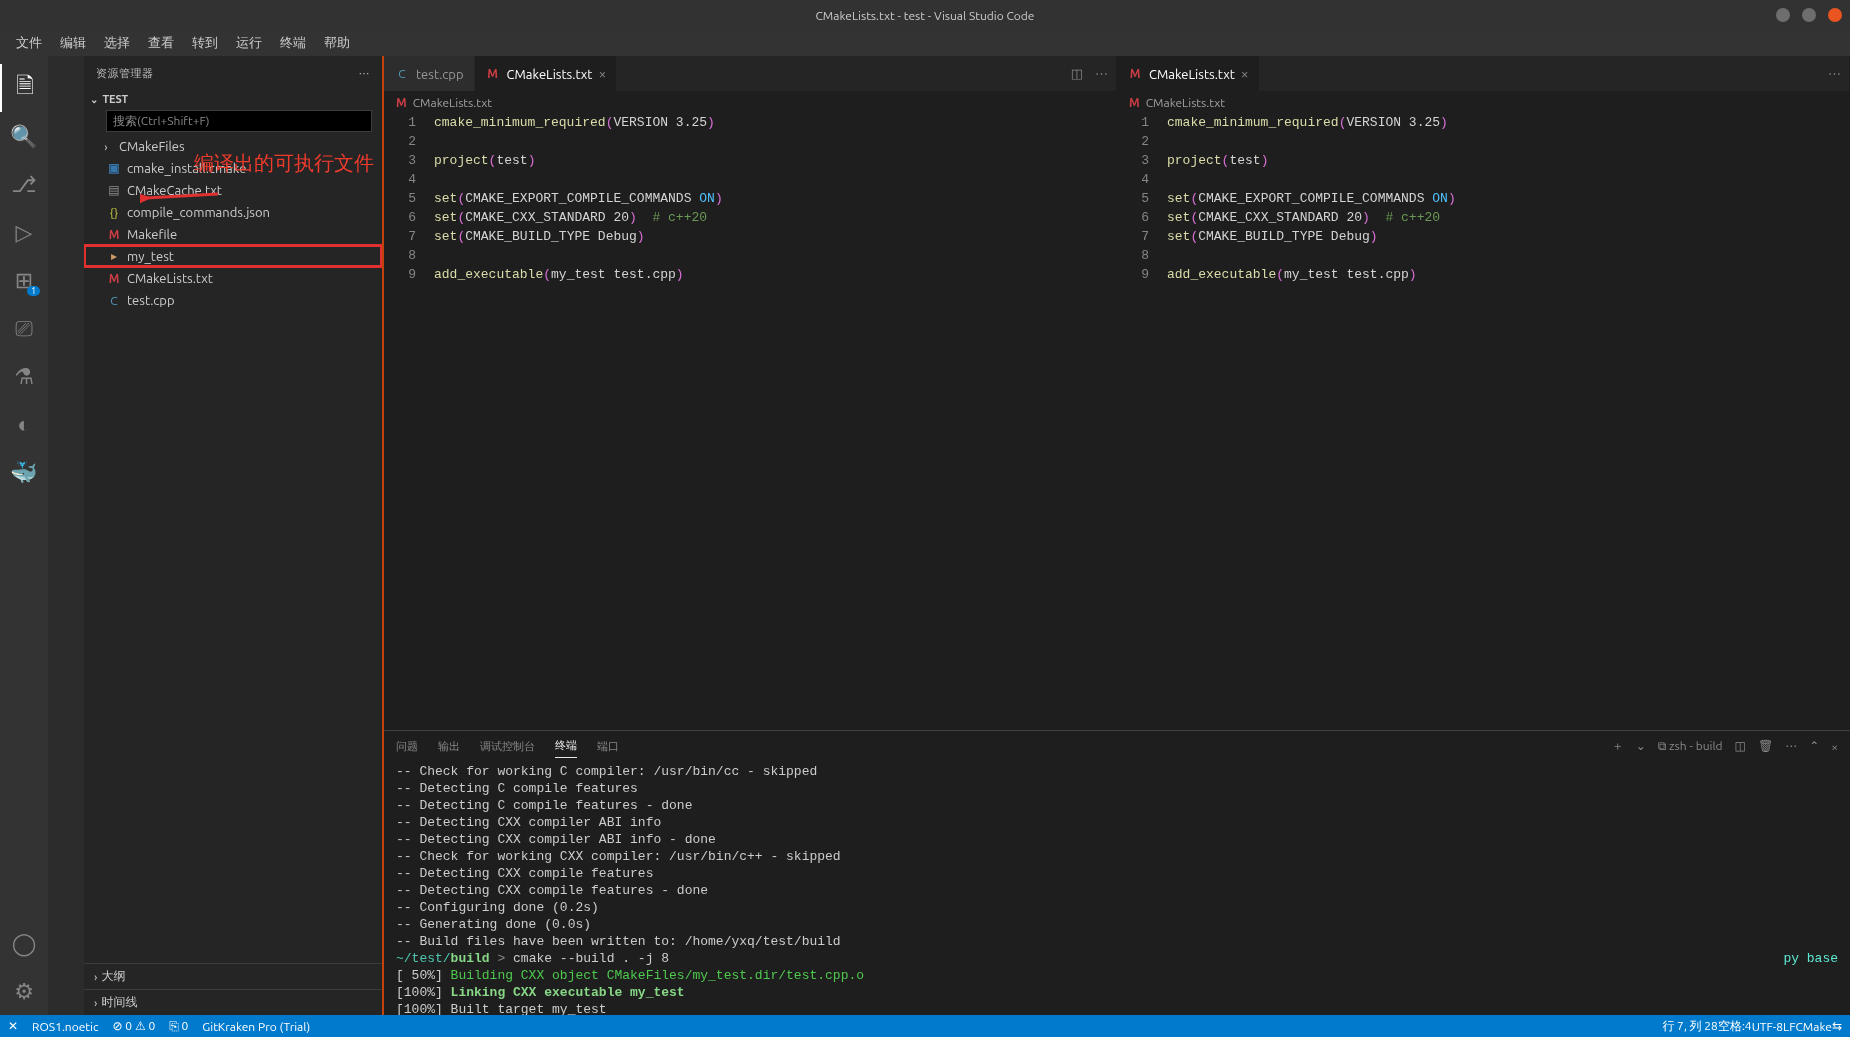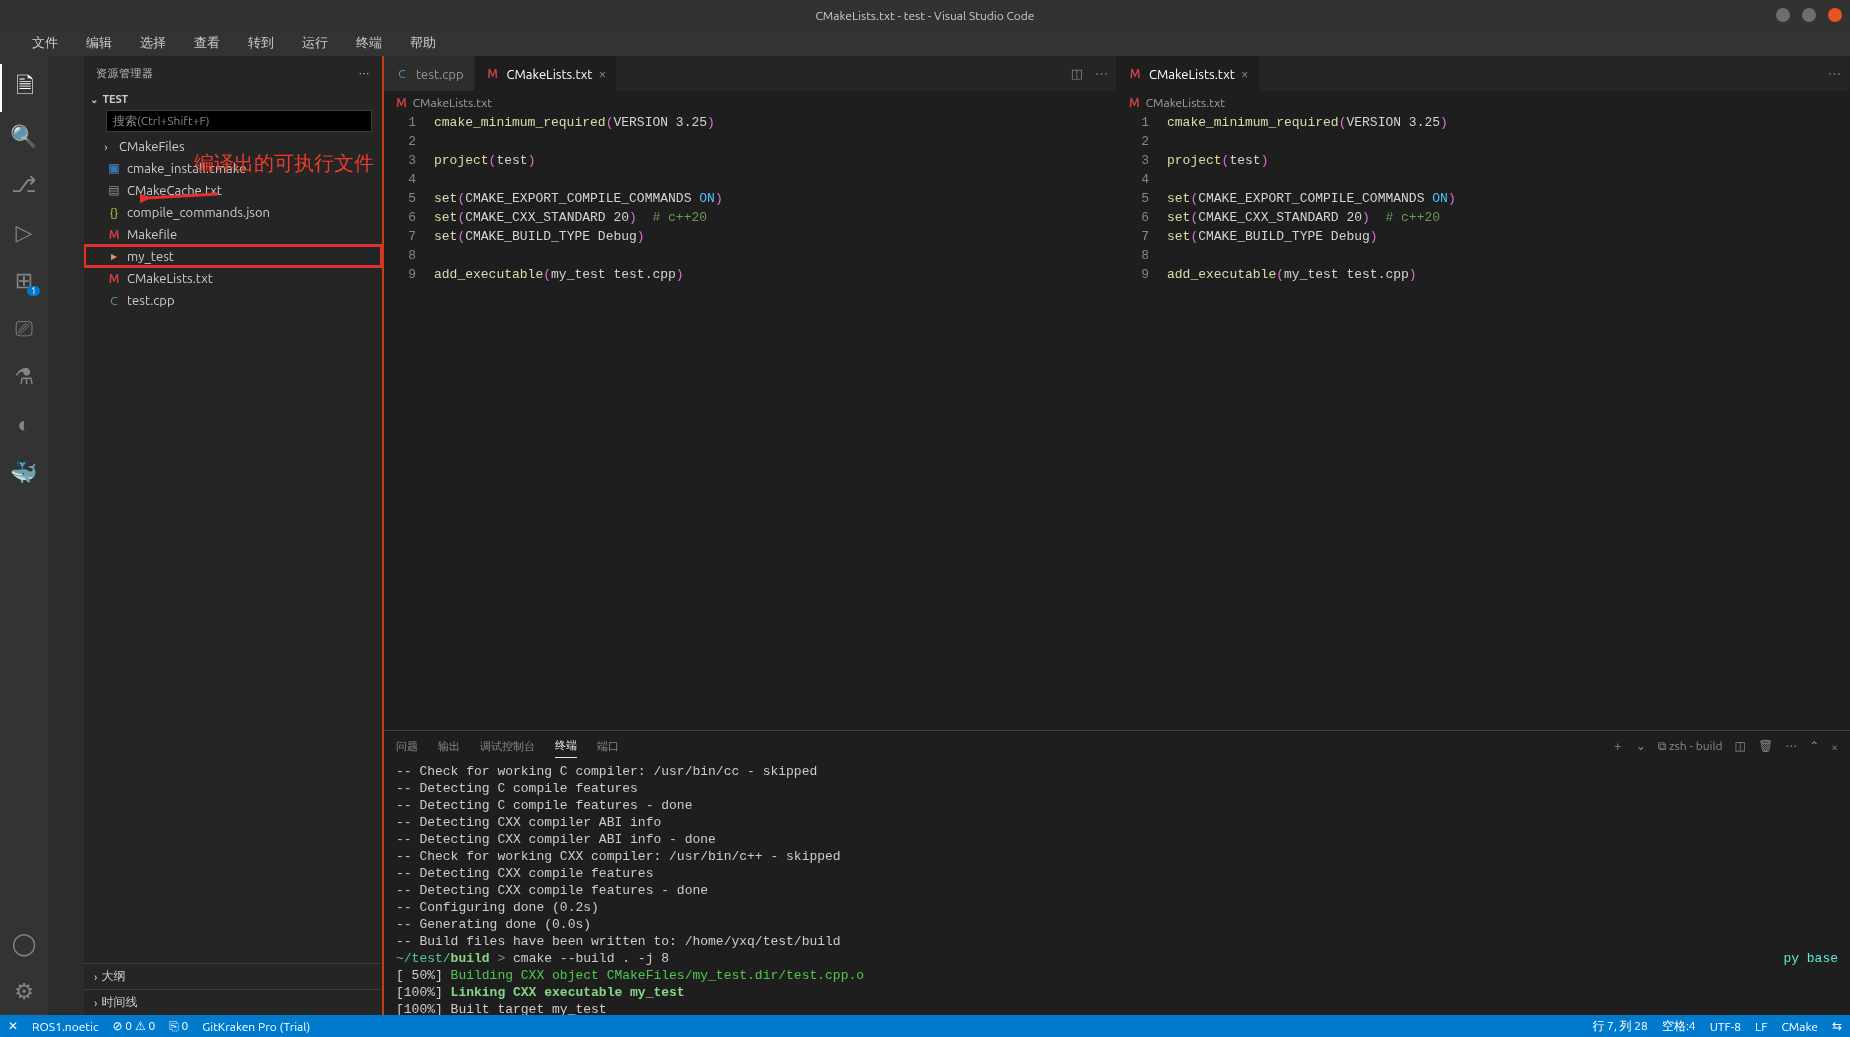--- a/index.html
+++ b/index.html
@@ -36,22 +36,22 @@
   cursor: pointer;
 }
 .wc.min { background: #6e6e6e; }
 .wc.max { background: #6e6e6e; }
 .wc.close { background: #e95420; }
 .menubar {
   height: 26px;
   background: #333333;
   display: flex;
   align-items: center;
-  padding: 0 24px;
-  gap: 12px;
+  padding: 0 8px;
+  gap: 2px;
   color: #cccccc;
   font-size: 13px;
 }
 .menubar .menu-item { padding: 3px 8px; cursor: pointer; }
 .main-area {
   flex: 1;
   display: flex;
   min-height: 0;
 }
 .activity-bar {
@@ -300,21 +300,21 @@
 .statusbar {
   height: 22px;
   background: #007acc;
   color: #ffffff;
   display: flex;
   align-items: center;
   font-size: 12px;
   padding: 0 8px;
   gap: 14px;
 }
-.statusbar .sb-right { margin-left: auto; display: flex; gap: 14px; }
+.statusbar .sb-right { margin-left: auto; display: flex; }
 .statusbar .sb-item { cursor: pointer; display: flex; gap: 4px; align-items: center; }
 .annotation {
   position: absolute;
   top: 150px;
   left: 194px;
   color: #ef3b2c;
   font-size: 20px;
   font-weight: 500;
   pointer-events: none;
   z-index: 100;

